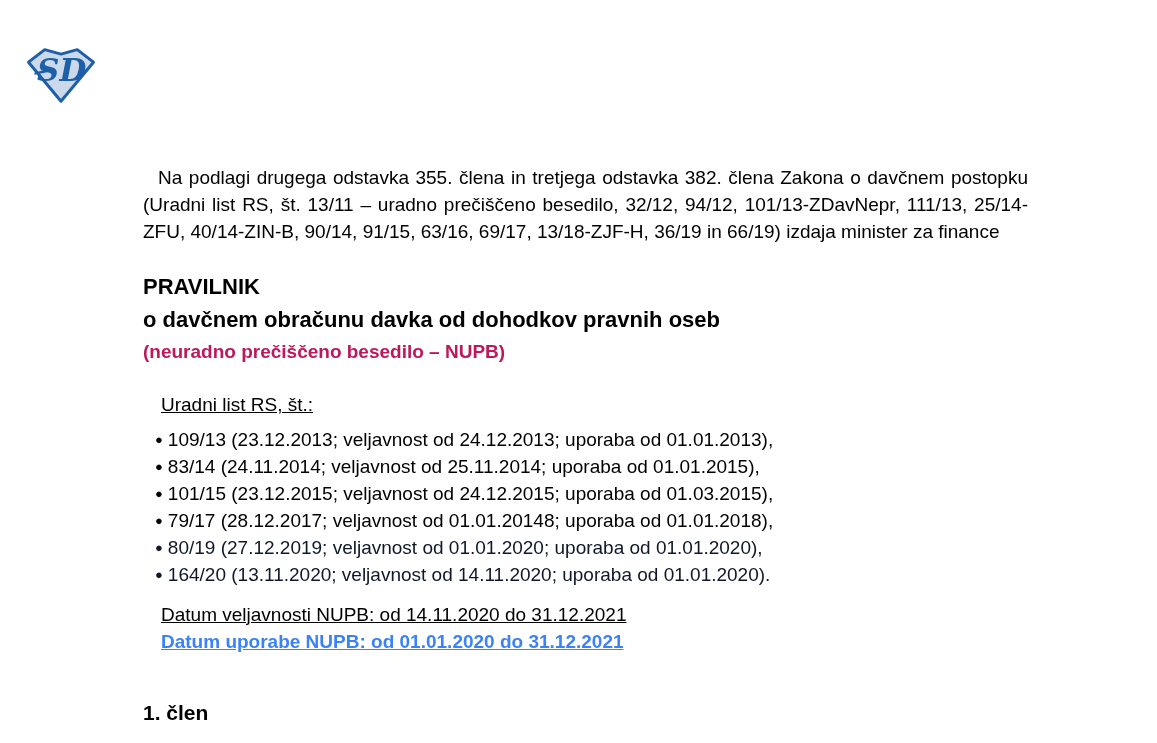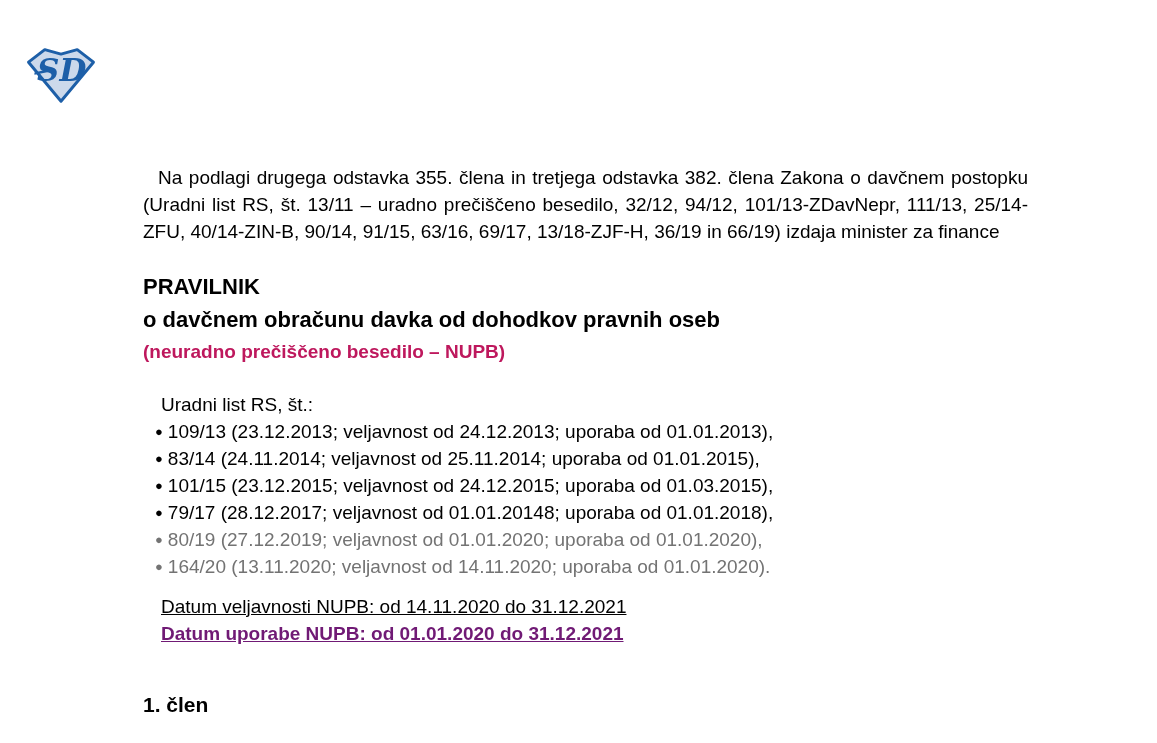--- a/index.html
+++ b/index.html
@@ -56,54 +56,55 @@
     font-weight: bold;
     line-height: 31px;
     margin: 0;
     color: #be185d;
   }
 
   .gazette {
     margin-top: 24px;
   }
   .gazette-header {
-    margin: 0 0 0 18px;
+    margin: 0 0 8px 18px;
     line-height: 27px;
+    text-decoration: underline;
   }
   ul.gazette-list {
     list-style: none;
     margin: 0;
     padding: 0;
   }
   ul.gazette-list li {
     line-height: 27px;
     padding-left: 12px;
   }
   .bullet {
     display: inline-block;
     font-size: 13px;
     vertical-align: 2px;
     margin-right: 5px;
   }
-  li.red, li.red .bullet { color: #737373; }
+  li.red, li.red .bullet { color: #0f172a; }
 
   .validity {
     margin-top: 13px;
     margin-left: 18px;
   }
   .validity-black {
     margin: 0;
     line-height: 27px;
     text-decoration: underline;
   }
   .validity-red {
     margin: 0;
     line-height: 27px;
     font-weight: bold;
-    color: #701a75;
+    color: #3b82f6;
     text-decoration: underline;
   }
 
   .article-heading {
     margin-top: 44px;
     text-align: left;
     font-size: 21px;
     font-weight: bold;
     line-height: 27px;
   }

